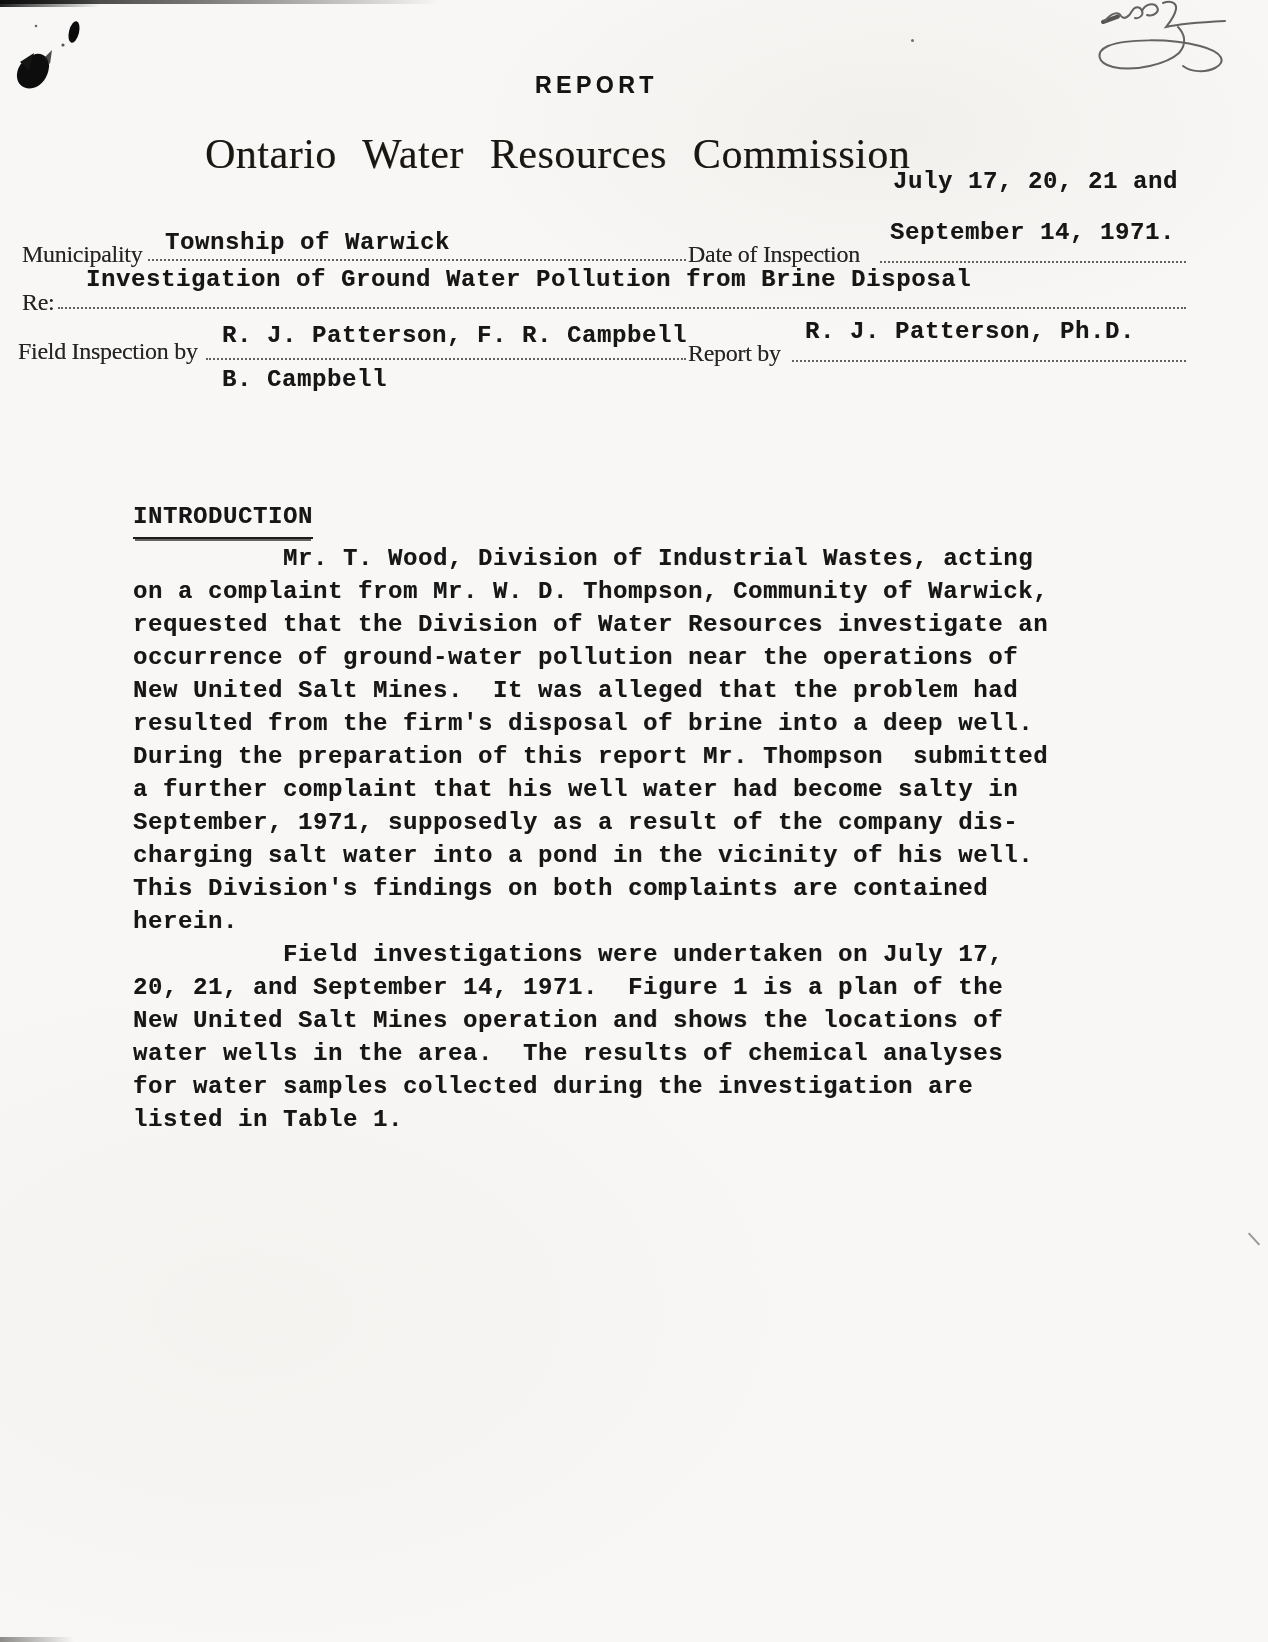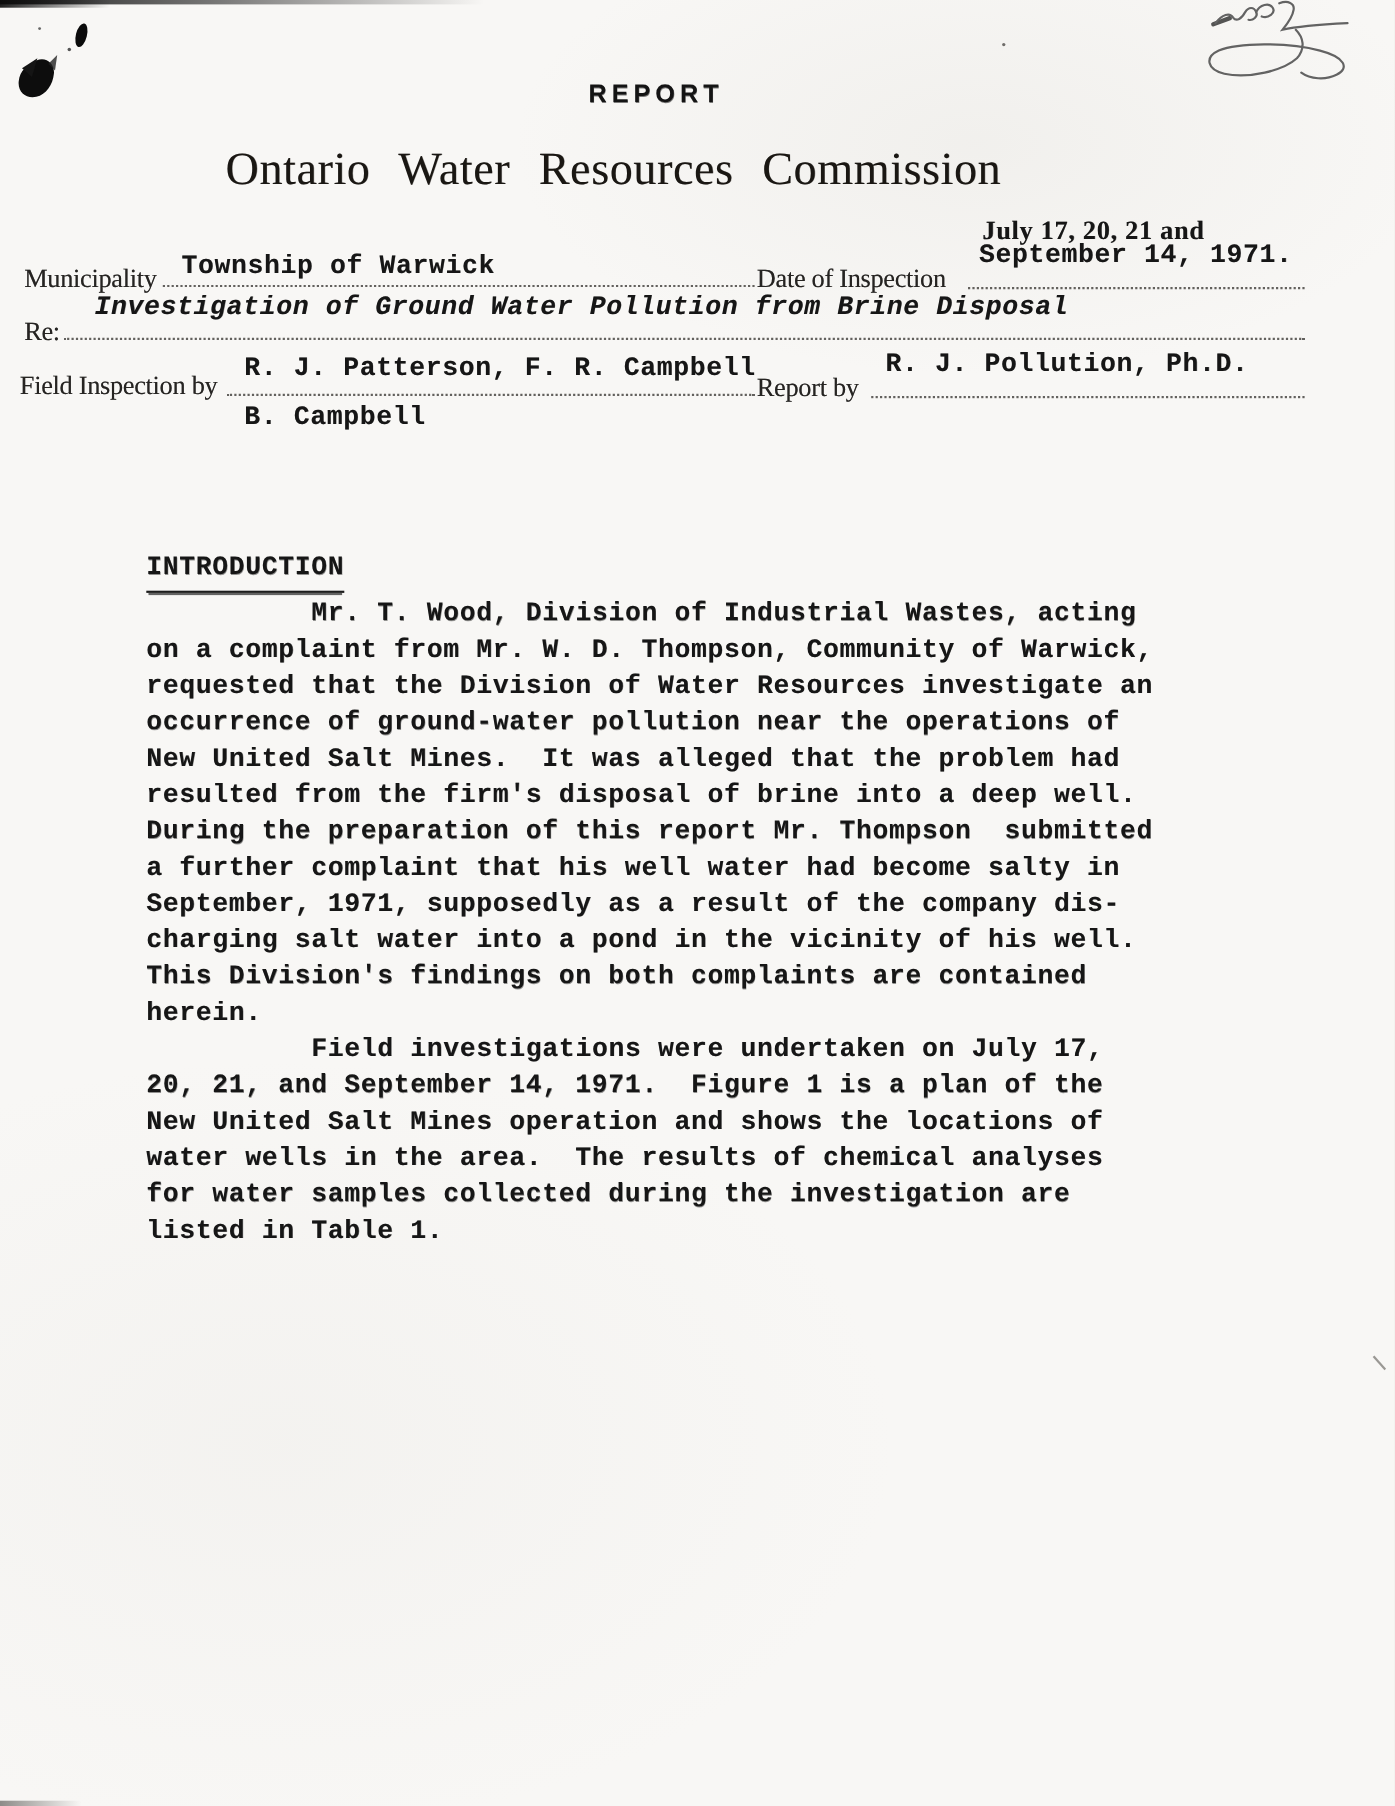--- a/index.html
+++ b/index.html
@@ -118,36 +118,36 @@
       <path d="M30,21 C36,13 43,11 46,16 C49,20 54,17 57,11 C60,6 65,6 67,11 C69,15 64,19 60,18"></path>
       <path d="M67,11 C70,4 79,2 82,7 C85,12 78,17 72,15"></path>
       <path d="M88,3 C96,0 102,3 101,9 C100,16 95,22 91,27 C104,24 130,22 150,21"></path>
       <path d="M103,27 C110,34 112,44 104,53 C92,64 60,72 38,67 C22,63 20,52 33,46 C50,39 95,38 125,46 C148,52 152,62 140,68 C130,73 116,72 108,66"></path>
     </g>
   </svg>
 
   <div class="report-label">REPORT</div>
   <div class="org-title">Ontario Water Resources Commission</div>
 
-  <div class="typed" style="left:893px;top:196px;font-family:Liberation Serif, serif;">July 17, 20, 21 and</div>
+  <div class="typed" style="left:893px;top:168px;">July 17, 20, 21 and</div>
   <div class="typed" style="left:890px;top:219px;">September 14, 1971.</div>
   <div class="form-label" style="left:22px;top:243px;">Municipality</div>
   <div class="typed" style="left:165px;top:229px;">Township of Warwick</div>
   <div class="form-label" style="left:688px;top:243px;">Date of Inspection</div>
   <div class="dotline" style="left:148px;top:259px;width:538px;"></div>
   <div class="dotline" style="left:880px;top:261px;width:306px;"></div>
 
-  <div class="typed" style="left:86px;top:266px;font-style:italic;">Investigation of Ground Water Pollution from Brine Disposal</div>
+  <div class="typed" style="left:86px;top:266px;">Investigation of Ground Water Pollution from Brine Disposal</div>
   <div class="form-label" style="left:22px;top:291px;">Re:</div>
   <div class="dotline" style="left:58px;top:307px;width:1128px;"></div>
 
   <div class="typed" style="left:222px;top:322px;">R. J. Patterson, F. R. Campbell</div>
   <div class="form-label" style="left:18px;top:340px;">Field Inspection by</div>
   <div class="form-label" style="left:688px;top:342px;">Report by</div>
-  <div class="typed" style="left:805px;top:318px;">R. J. Pollution, Ph.D.</div>
+  <div class="typed" style="left:805px;top:318px;">R. J. Patterson, Ph.D.</div>
   <div class="dotline" style="left:206px;top:358px;width:480px;"></div>
   <div class="dotline" style="left:792px;top:360px;width:394px;"></div>
   <div class="typed" style="left:222px;top:366px;">B. Campbell</div>
 
   <div class="typed section-heading">INTRODUCTION</div>
 
   <div class="body-text">
     <div class="typed para">          Mr. T. Wood, Division of Industrial Wastes, acting
 on a complaint from Mr. W. D. Thompson, Community of Warwick,
 requested that the Division of Water Resources investigate an

